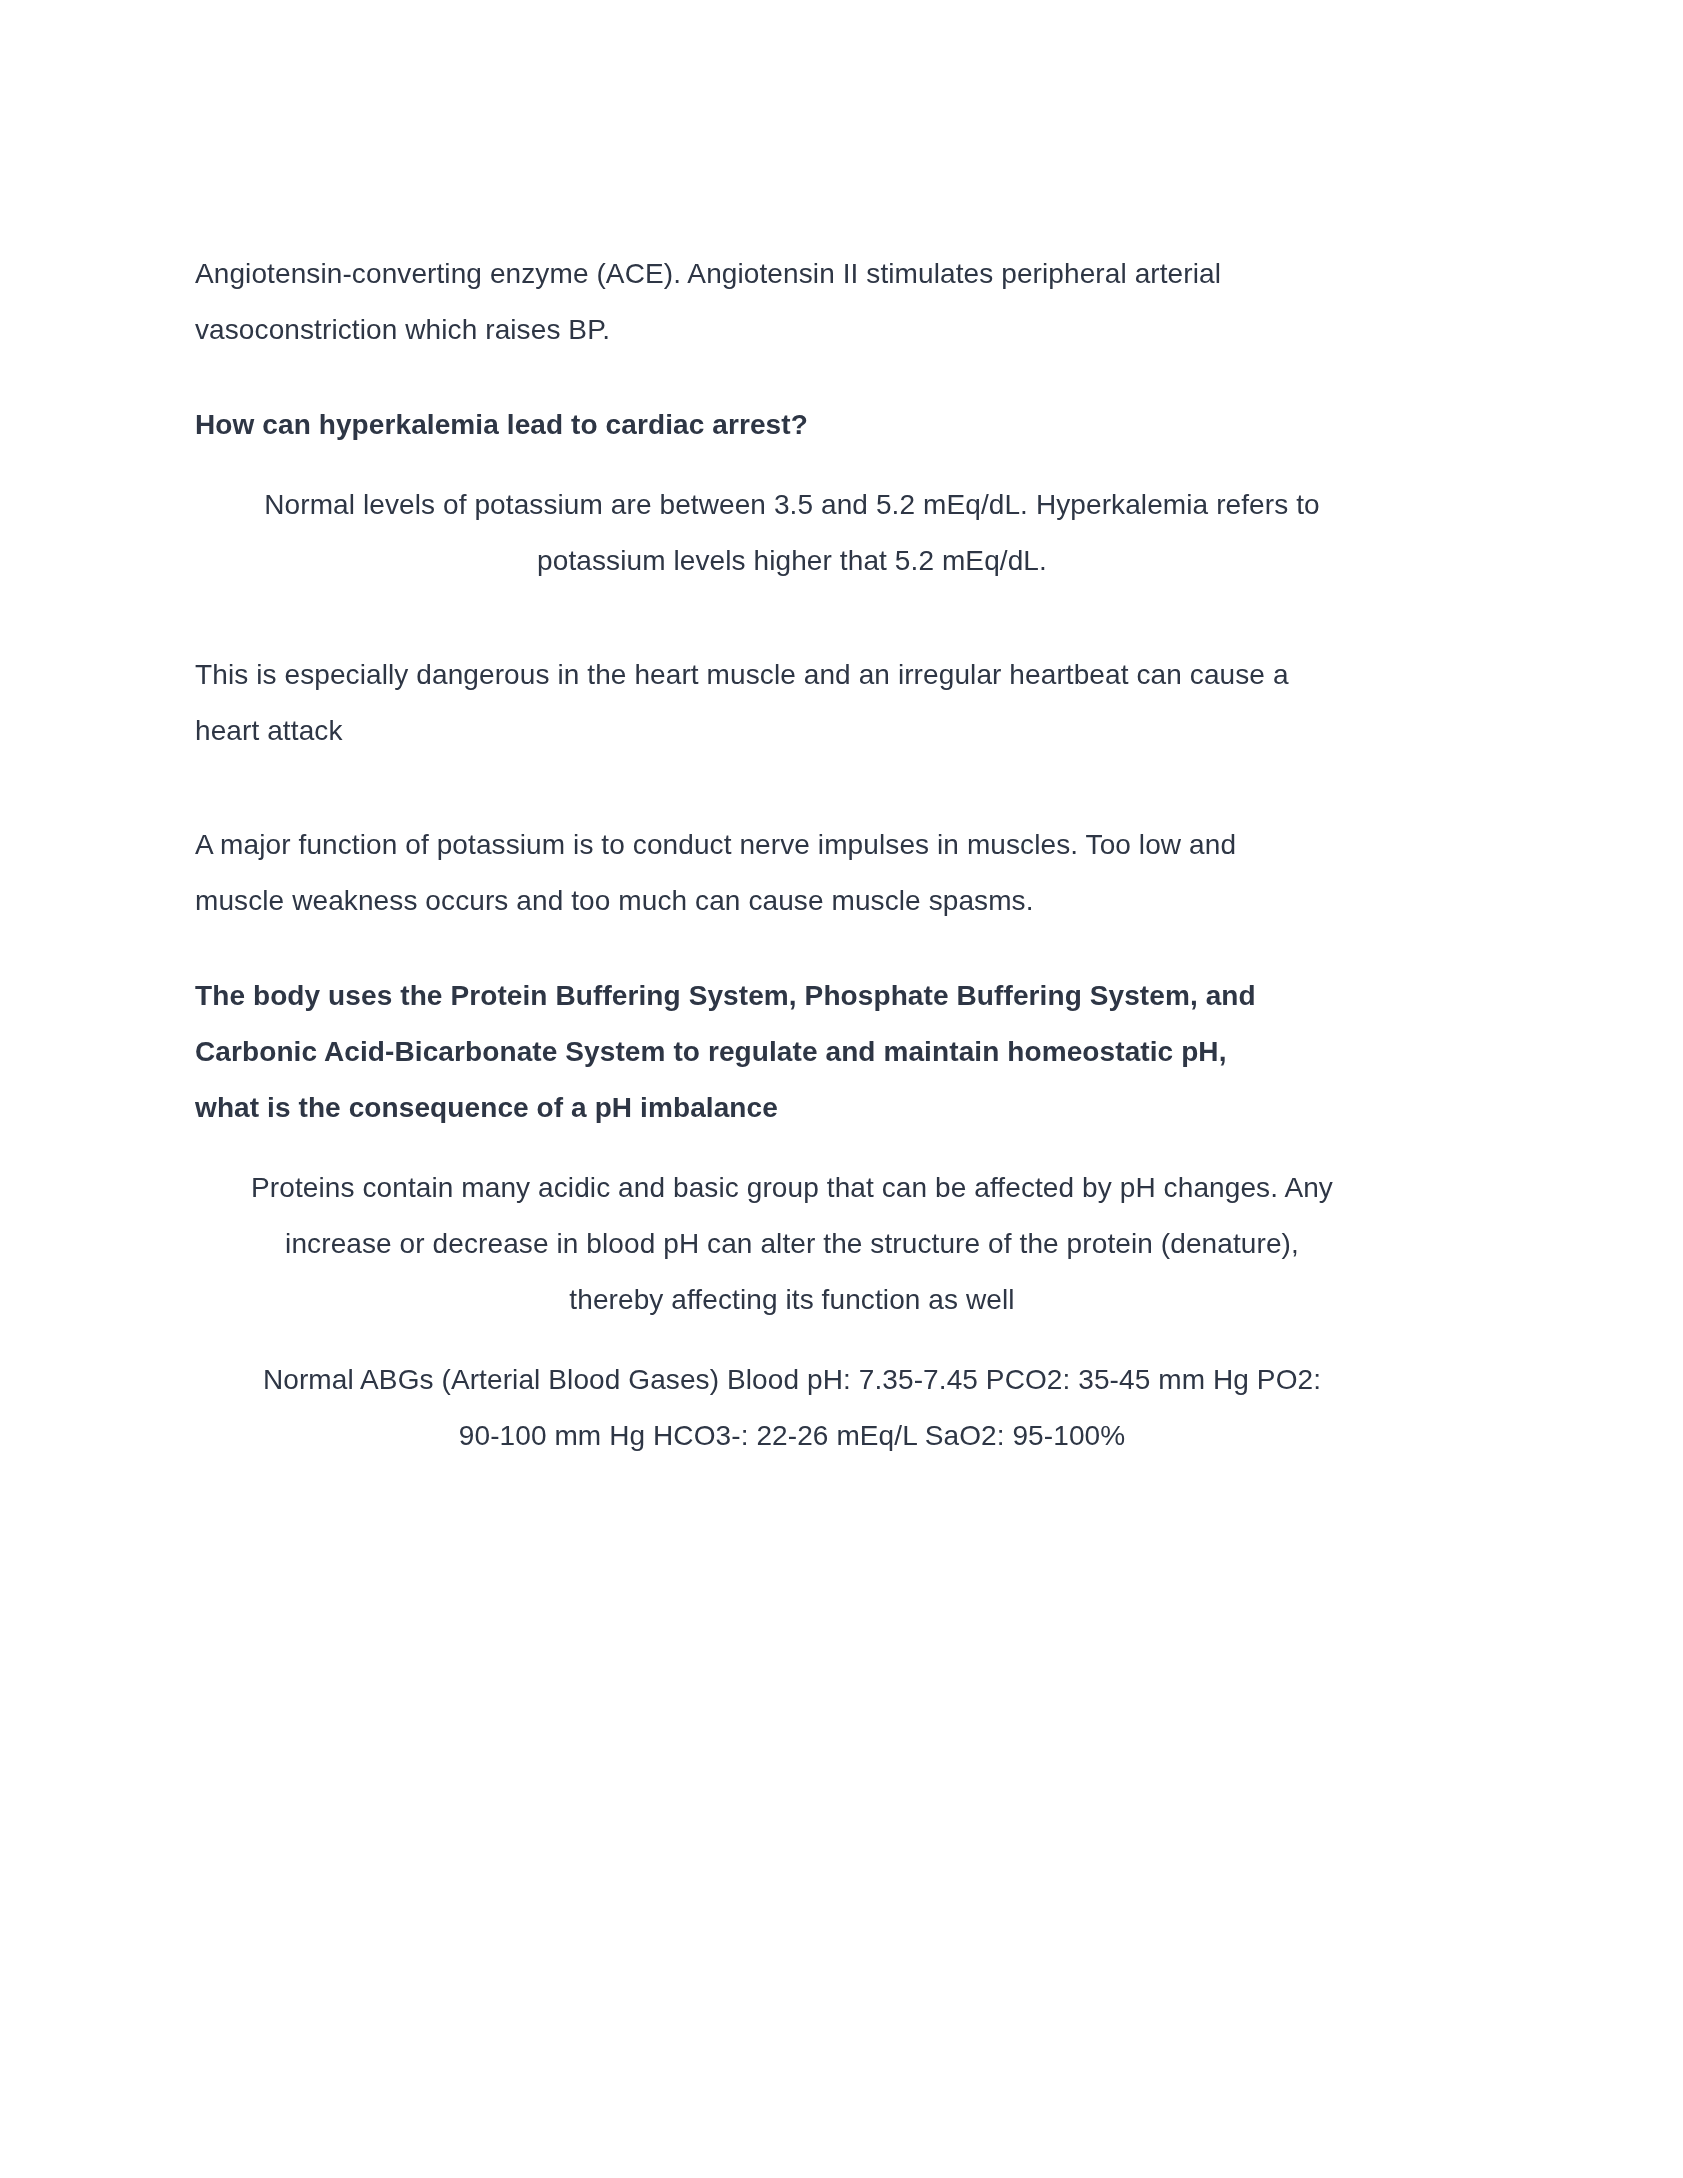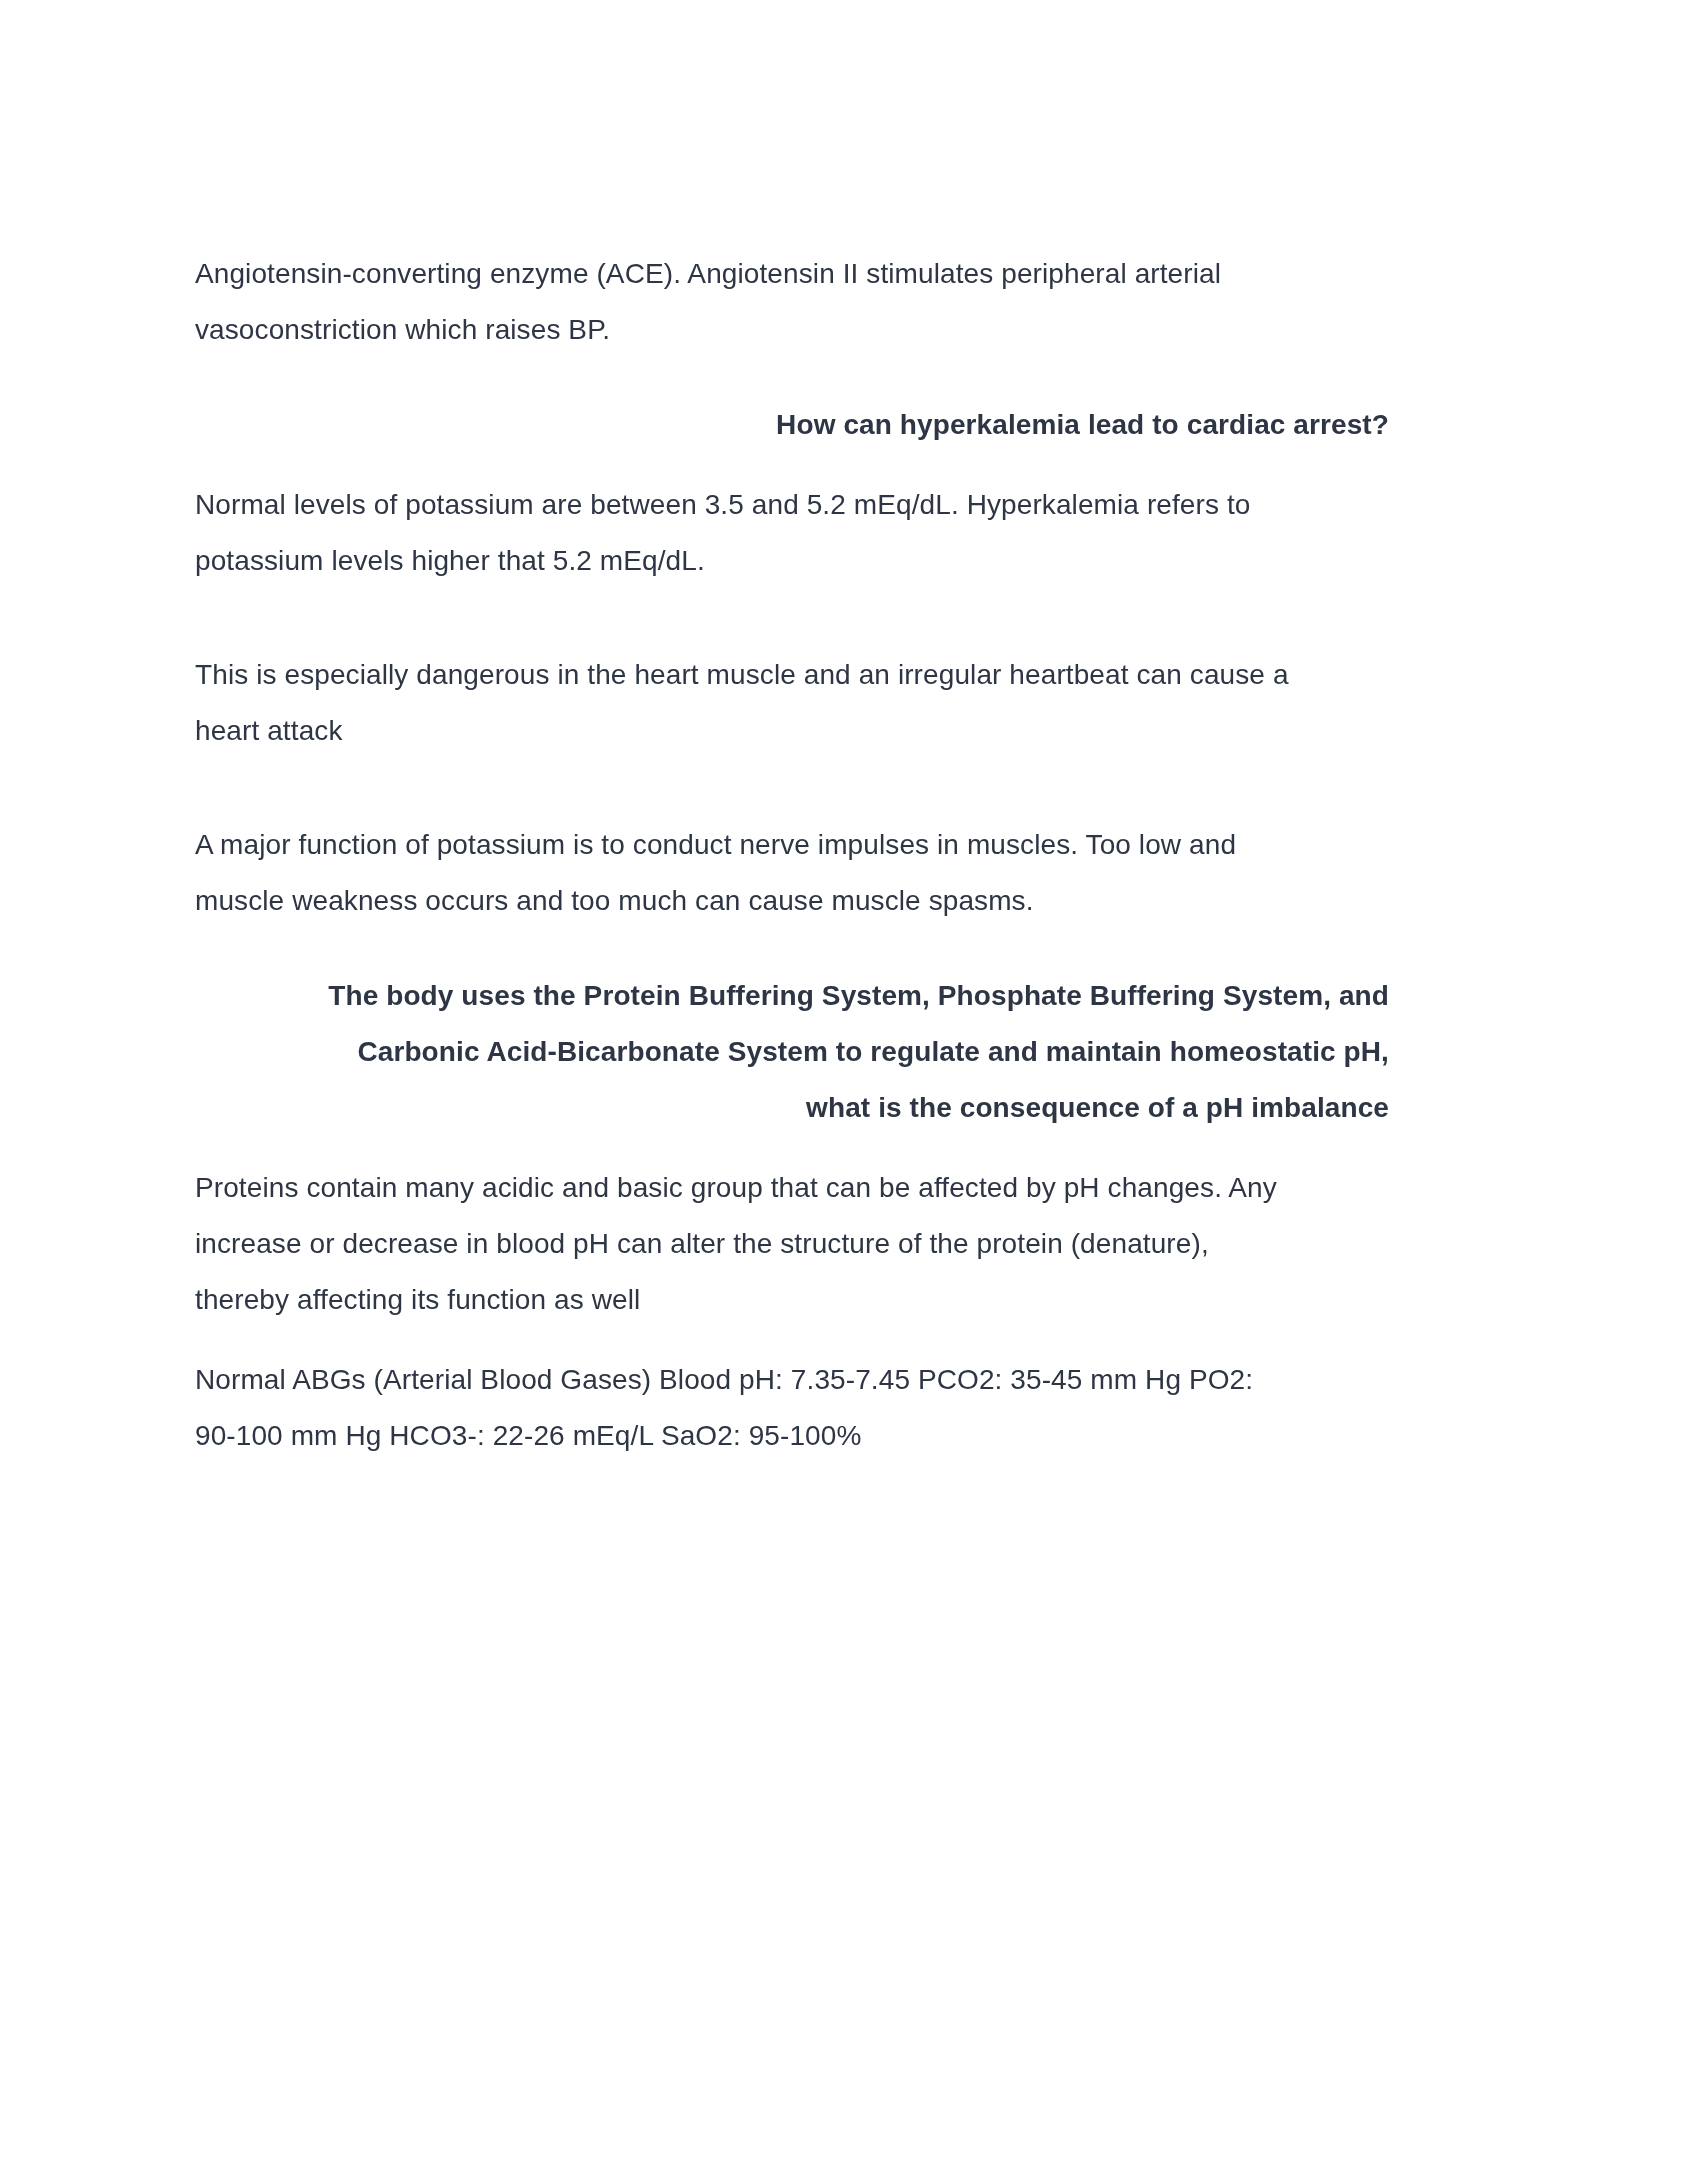--- a/index.html
+++ b/index.html
@@ -28,25 +28,24 @@
     margin: 0;
     font-size: 28px;
     line-height: 56px;
     font-weight: 400;
     color: #2e3645;
     white-space: pre-line;
     letter-spacing: 0.1px;
   }
   .para.bold {
     font-weight: 700;
-    text-align: right;
   }
   .gap-blank   { margin-top: 58px; }  
   .gap-heading { margin-top: 39px; }  
-  .gap-answer  { margin-top: 24px; }  
+  .gap-answer  { margin-top: 24px; text-align: center; }  
 </style>
 </head>
 <body>
 
 <div class="page">
 
   <p class="para">Angiotensin-converting enzyme (ACE). Angiotensin II stimulates peripheral arterial
 vasoconstriction which raises BP.</p>
 
 

